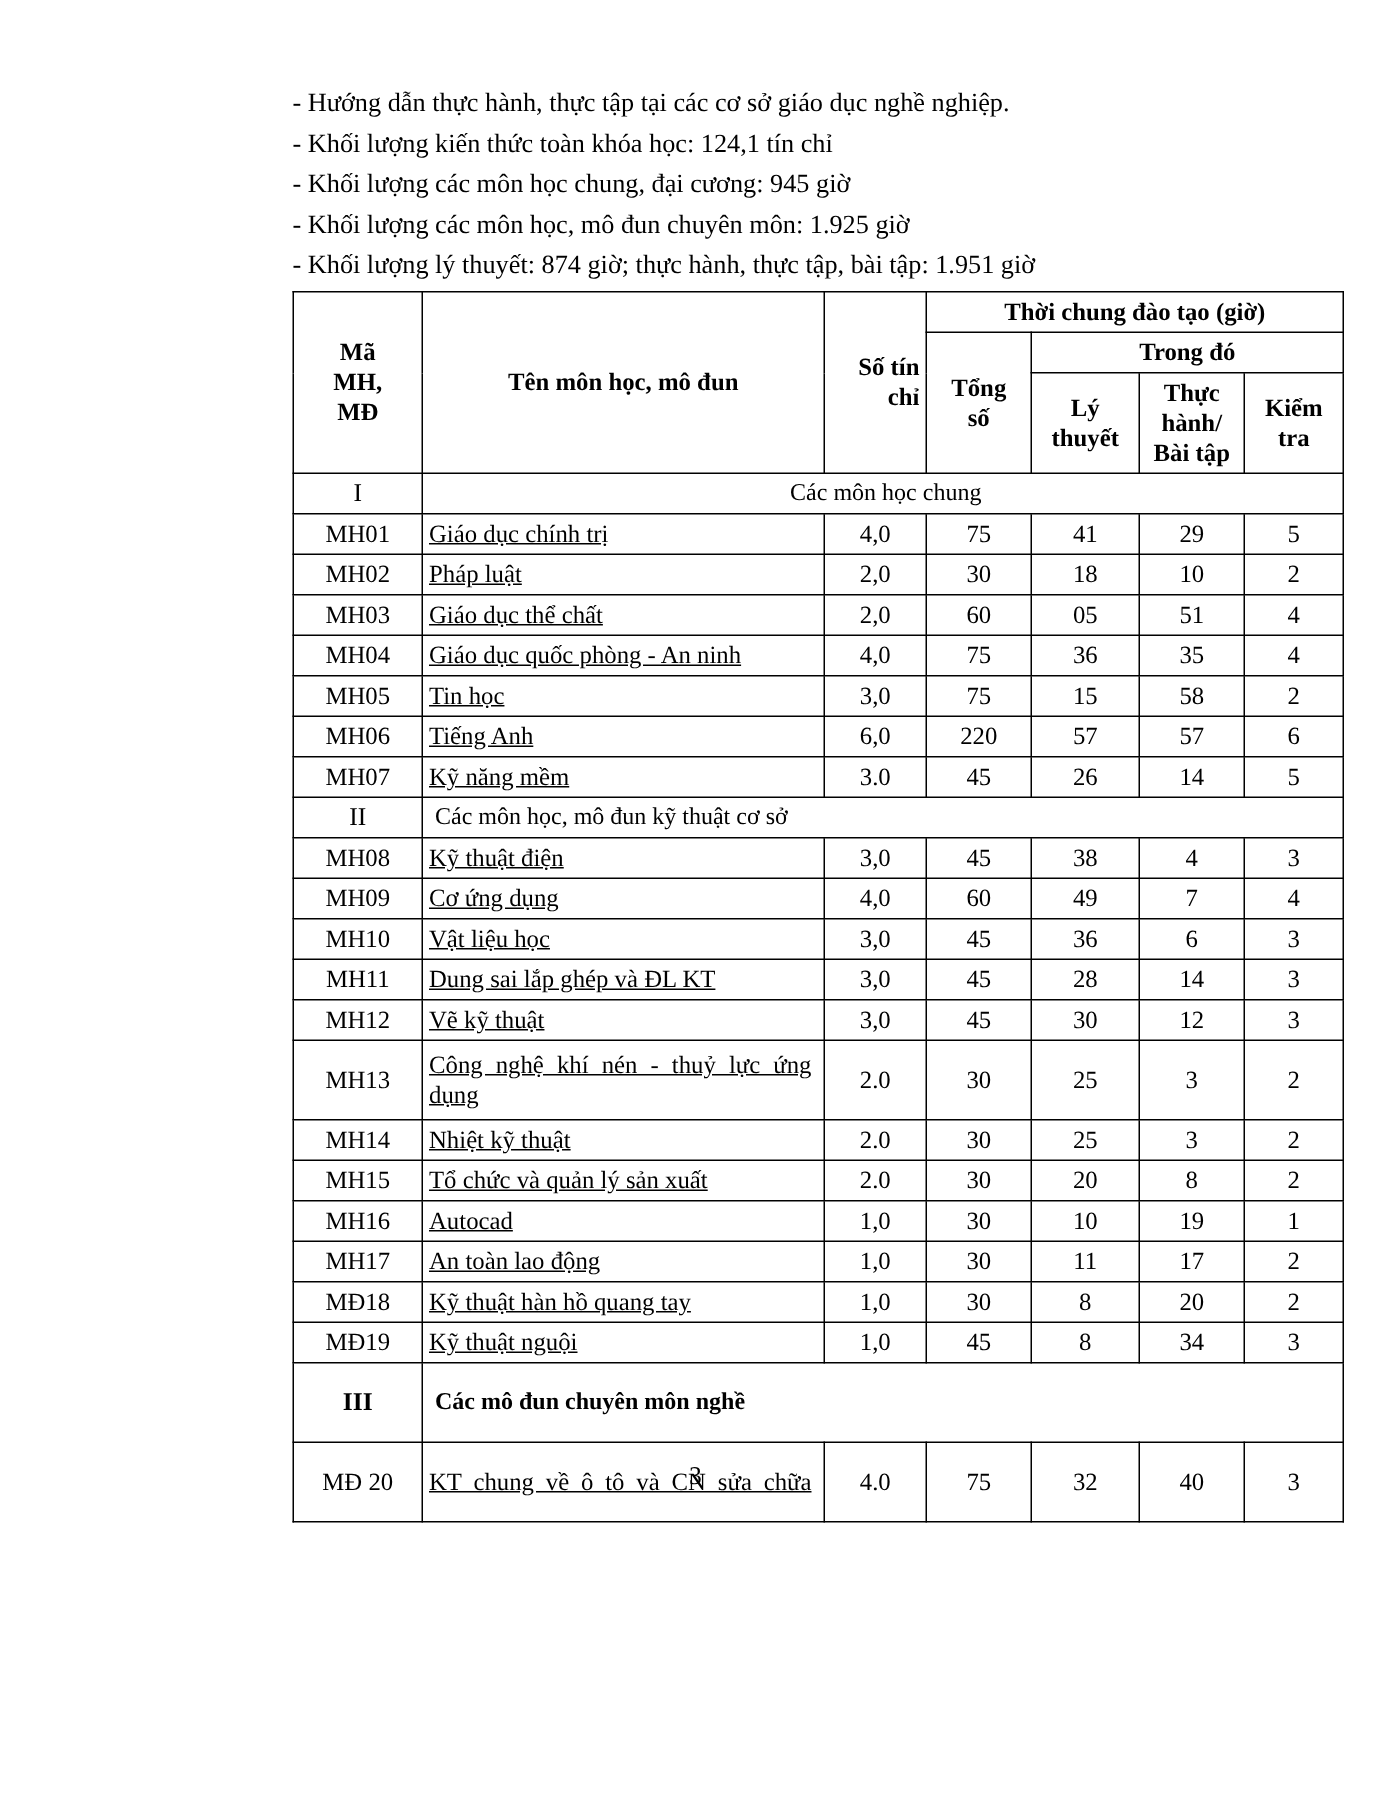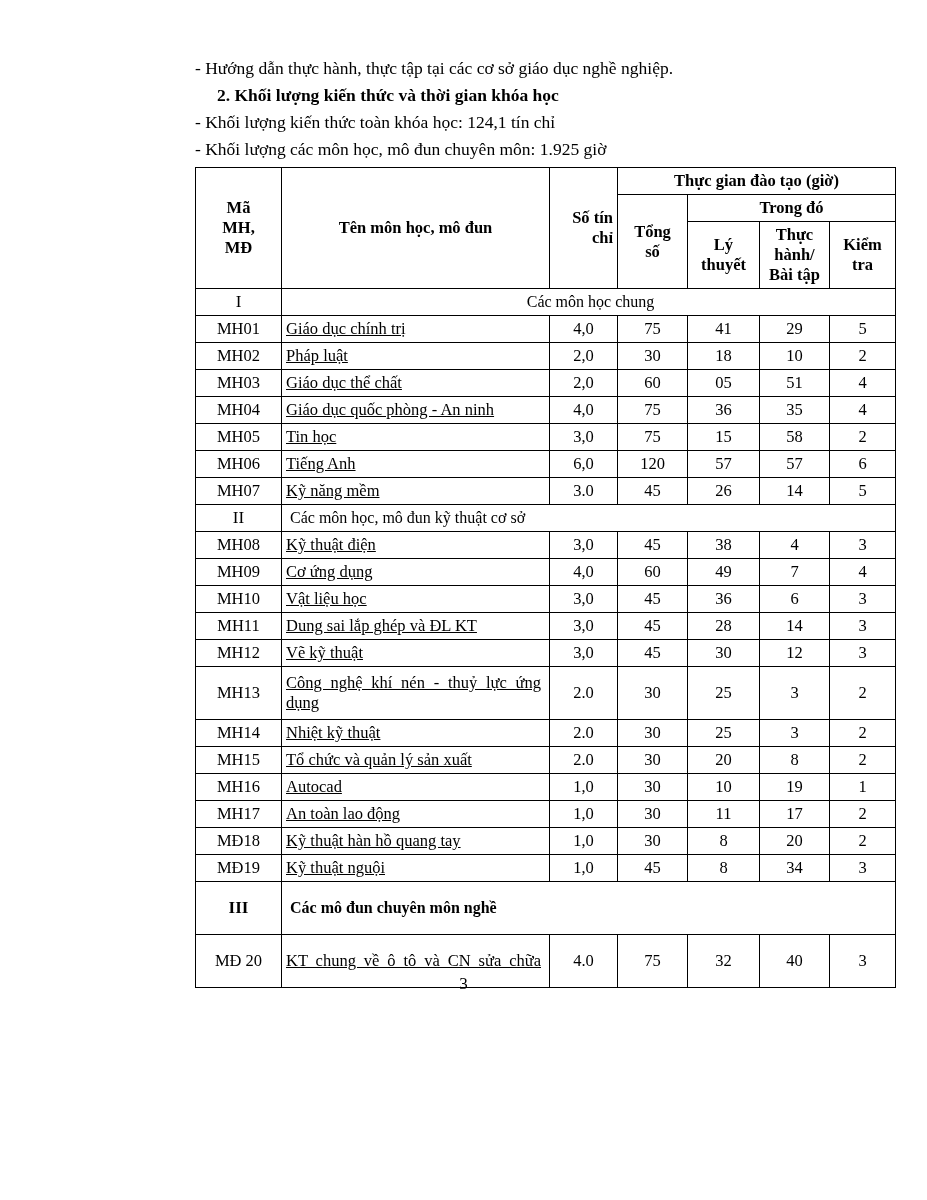--- a/index.html
+++ b/index.html
@@ -106,44 +106,45 @@
     font-size: 17px;
   }
 </style>
 </head>
 <body>
 
 <div class="page">
 
   <div>
     <div class="intro-line">- Hướng dẫn thực hành, thực tập tại các cơ sở giáo dục nghề nghiệp.</div>
-    <div class="intro-line bold">2. Khối lượng kiến thức và thời gian khóa học</div>
     <div class="intro-line">- Khối lượng kiến thức toàn khóa học: 124,1 tín chỉ</div>
+    <div class="intro-line">- Khối lượng các môn học chung, đại cương: 945 giờ</div>
     <div class="intro-line">- Khối lượng các môn học, mô đun chuyên môn: 1.925 giờ</div>
+    <div class="intro-line">- Khối lượng lý thuyết: 874 giờ; thực hành, thực tập, bài tập: 1.951 giờ</div>
   </div>
 
   <table class="curriculum">
     <colgroup>
       <col class="c-ma">
         <col class="c-ten">
         <col class="c-tc">
         <col class="c-tong">
         <col class="c-ly">
         <col class="c-th">
         <col class="c-kt">
     </colgroup>
     <thead>
       <tr>
         <th class="hdr" rowspan="3" style="white-space: pre-line;">Mã
 MH,
 MĐ</th>
         <th class="hdr" rowspan="3">Tên môn học,  mô đun</th>
         <th class="hdr" rowspan="3" style="white-space: pre-line; text-align: right;">Số tín
 chỉ</th>
-        <th class="hdr" colspan="4">Thực gian đào tạo (giờ)</th>
+        <th class="hdr" colspan="4">Thời chung đào tạo (giờ)</th>
       </tr>
       <tr>
         <th class="hdr" rowspan="2" style="white-space: pre-line;">Tổng
 số</th>
         <th class="hdr" colspan="3">Trong đó</th>
       </tr>
       <tr>
         <th class="hdr" style="white-space: pre-line;">Lý
 thuyết</th>
         <th class="hdr" style="white-space: pre-line;">Thực
@@ -200,21 +201,21 @@
           <td class="num">3,0</td>
           <td class="num">75</td>
           <td class="num">15</td>
           <td class="num">58</td>
           <td class="num">2</td>
         </tr>
         <tr>
           <td class="code">MH06</td>
           <td class="name">Tiếng Anh</td>
           <td class="num">6,0</td>
-          <td class="num">120</td>
+          <td class="num">220</td>
           <td class="num">57</td>
           <td class="num">57</td>
           <td class="num">6</td>
         </tr>
         <tr>
           <td class="code">MH07</td>
           <td class="name">Kỹ năng mềm</td>
           <td class="num">3.0</td>
           <td class="num">45</td>
           <td class="num">26</td>

